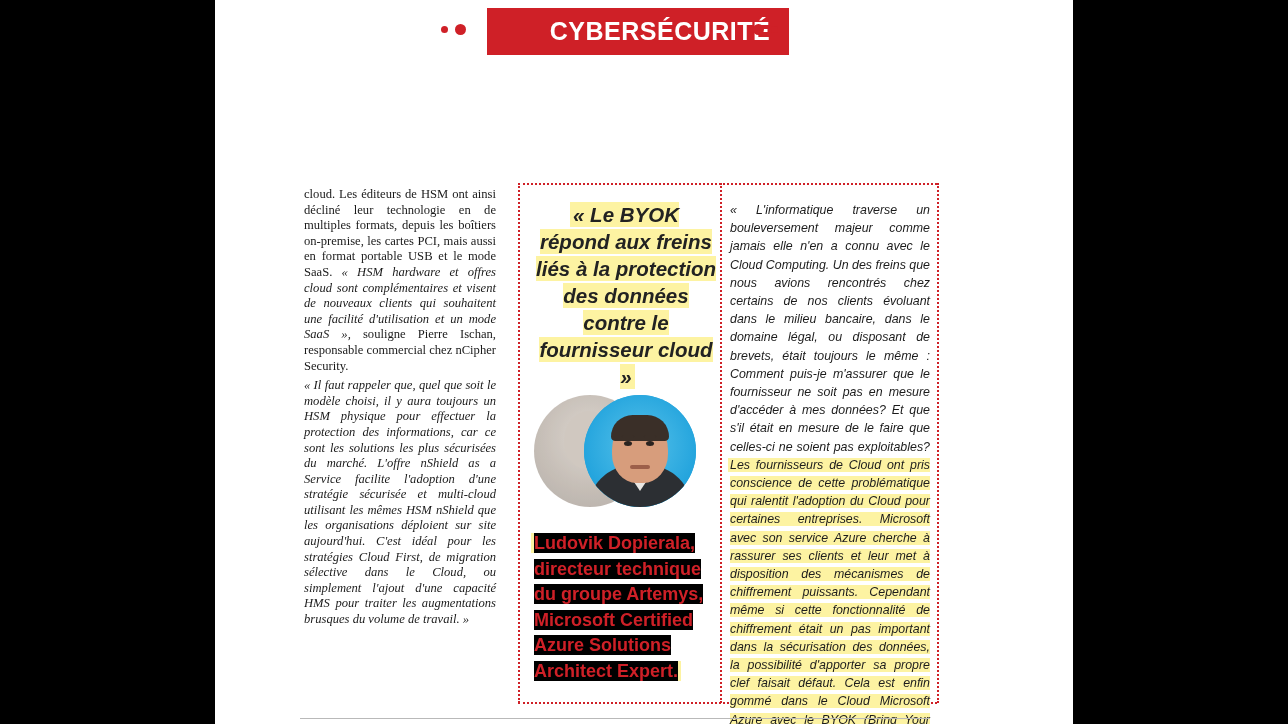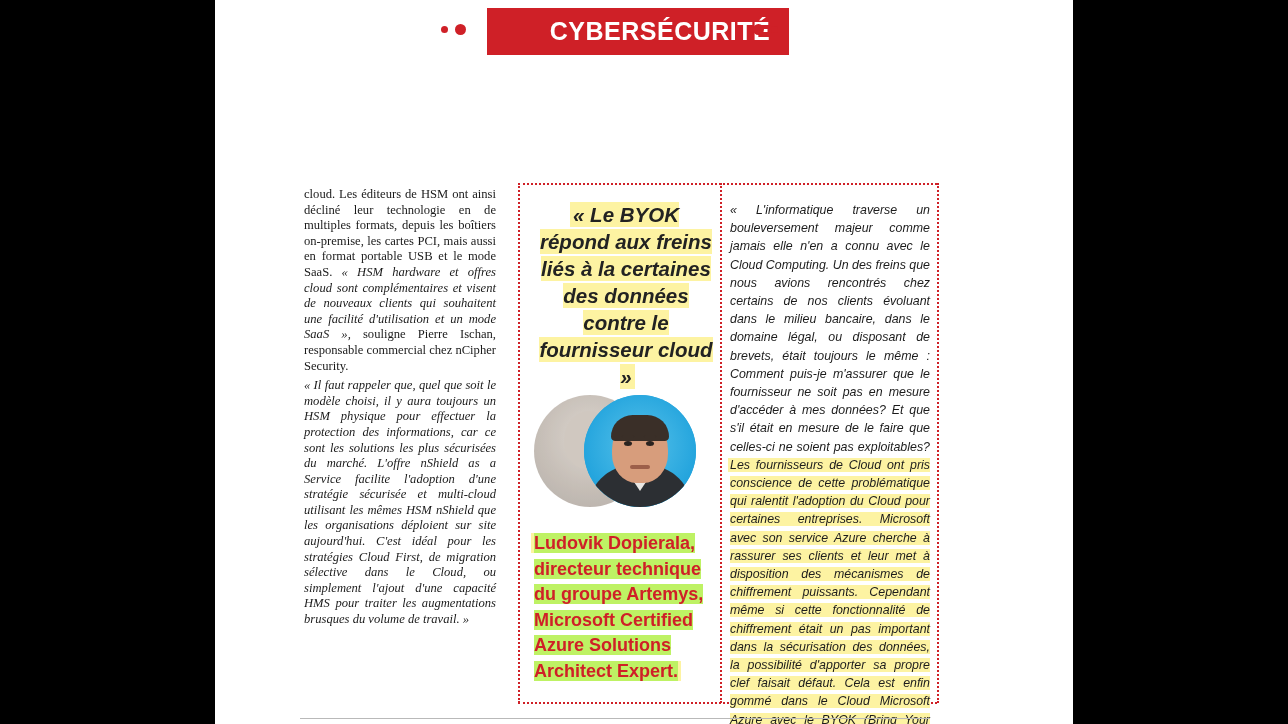--- a/index.html
+++ b/index.html
@@ -263,21 +263,21 @@
     left: 14px;
     top: 348px;
     width: 185px;
     font-family: "Liberation Sans", sans-serif;
     font-weight: bold;
     font-size: 18px;
     line-height: 25.5px;
     color: #cf2027;
   }
   .caption span {
-    background: #bef264;
+    background: #000000;
     box-shadow: 3px 0 0 #fdf3a2, -3px 0 0 #fdf3a2;
   }
 
   
   .col-right {
     position: absolute;
     left: 515px;
     top: 18px;
     width: 200px;
     font-family: "Liberation Sans", sans-serif;
@@ -328,21 +328,21 @@
       <div class="vrule v1"></div>
       <div class="vrule v2"></div>
       <div class="vrule v3"></div>
 
       <div class="col-text">
         <p><span>cloud. Les éditeurs de HSM ont ainsi décliné leur technologie en de multiples formats, depuis les boîtiers on-premise, les cartes PCI, mais aussi en format portable USB et le mode SaaS. </span><span class="ital">« HSM hardware et offres cloud sont complémentaires et visent de nouveaux clients qui souhaitent une facilité d'utilisation et un mode SaaS »,</span><span> souligne Pierre Ischan, responsable commercial chez nCipher Security.</span></p>
         <p class="ital">« Il faut rappeler que, quel que soit le modèle choisi, il y aura toujours un HSM physique pour effectuer la protection des informations, car ce sont les solutions les plus sécurisées du marché. L'offre nShield as a Service facilite l'adoption d'une stratégie sécurisée et multi-cloud utilisant les mêmes HSM nShield que les organisations déploient sur site aujourd'hui. C'est idéal pour les stratégies Cloud First, de migration sélective dans le Cloud, ou simplement l'ajout d'une capacité HMS pour traiter les augmentations brusques du volume de travail. »</p>
       </div>
 
       <div class="col-mid">
-        <div class="pullquote"><span>« Le BYOK répond aux freins liés à la certaines des données contre le fournisseur cloud »</span></div>
+        <div class="pullquote"><span>« Le BYOK répond aux freins liés à la protection des données contre le fournisseur cloud »</span></div>
 
         <div class="photo-wrap">
           <div class="photo-ghost"></div>
           <div class="photo-main">
             <div class="pm-bg"></div>
             <div class="pm-body"></div>
             <div class="pm-collar"></div>
             <div class="pm-neck"></div>
             <div class="pm-head"></div>
             <div class="pm-hair"></div>

